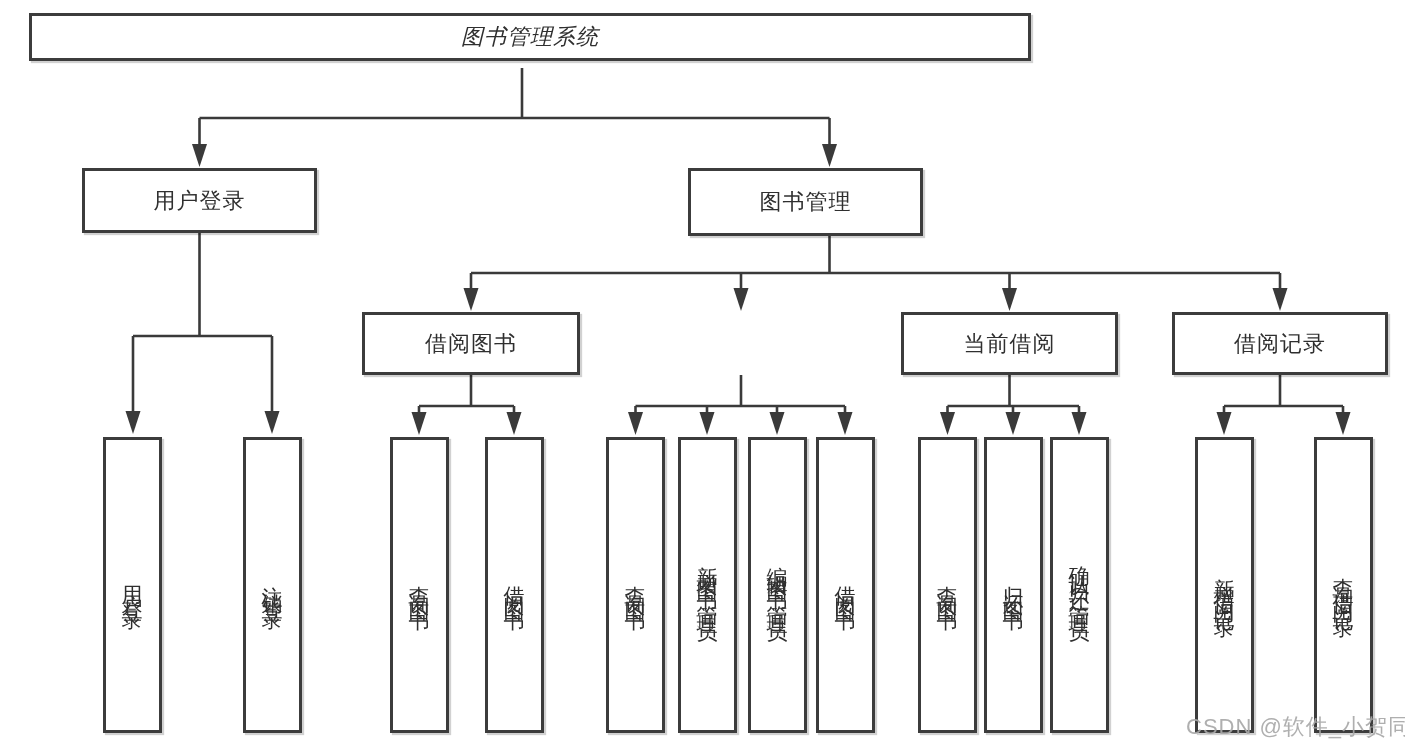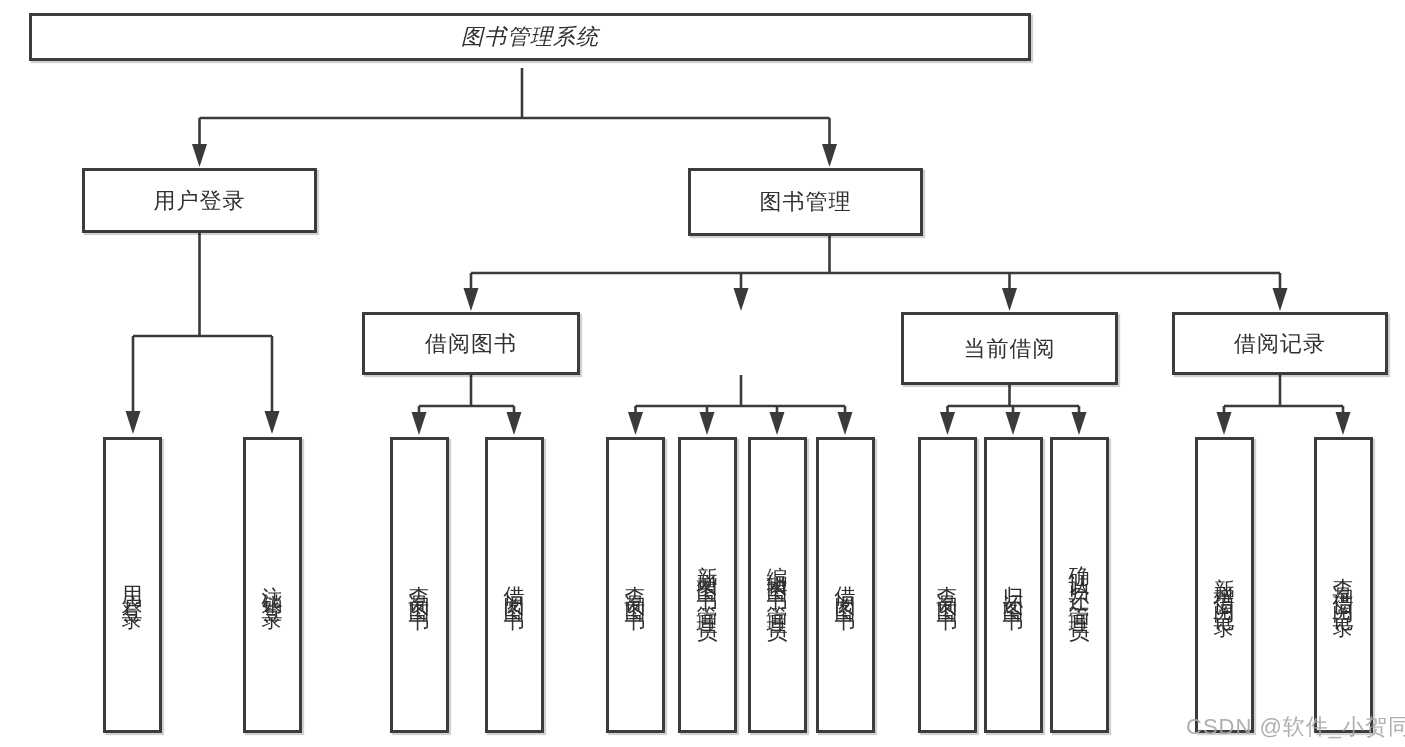--- a/index.html
+++ b/index.html
@@ -21,21 +21,21 @@
   .watermark{
     position:absolute;left:1186px;top:712px;font-size:22px;letter-spacing:1px;
     color:rgba(168,168,168,0.92);white-space:nowrap;z-index:5;
   }
   
   .root   {left:29px;  top:13px;  width:1002px;height:48px;font-style:italic;}
   .l2a    {left:82px;  top:168px; width:235px; height:65px;}
   .l2b    {left:688px; top:168px; width:235px; height:68px;}
   .l3a    {left:362px; top:312px; width:218px; height:63px;}
   .l3b    {left:632px; top:312px; width:218px; height:63px;}
-  .l3c    {left:901px; top:312px; width:217px; height:73px;}
+  .l3c    {left:901px; top:312px; width:217px; height:63px;}
   .l3d    {left:1172px;top:312px; width:216px; height:63px;}
   .leaf   {top:437px;  width:59px; height:296px;}
   .lf1 {left:103px;}  .lf2 {left:243px;}  .lf3 {left:390px;}  .lf4 {left:485px;}
   .lf5 {left:606px;}  .lf6 {left:678px;}  .lf7 {left:748px;}  .lf8 {left:816px;}
   .lf9 {left:918px;}  .lf10{left:984px;}  .lf11{left:1050px;} .lf12{left:1195px;}
   .lf13{left:1314px;}
 </style>
 </head>
 <body>
 

